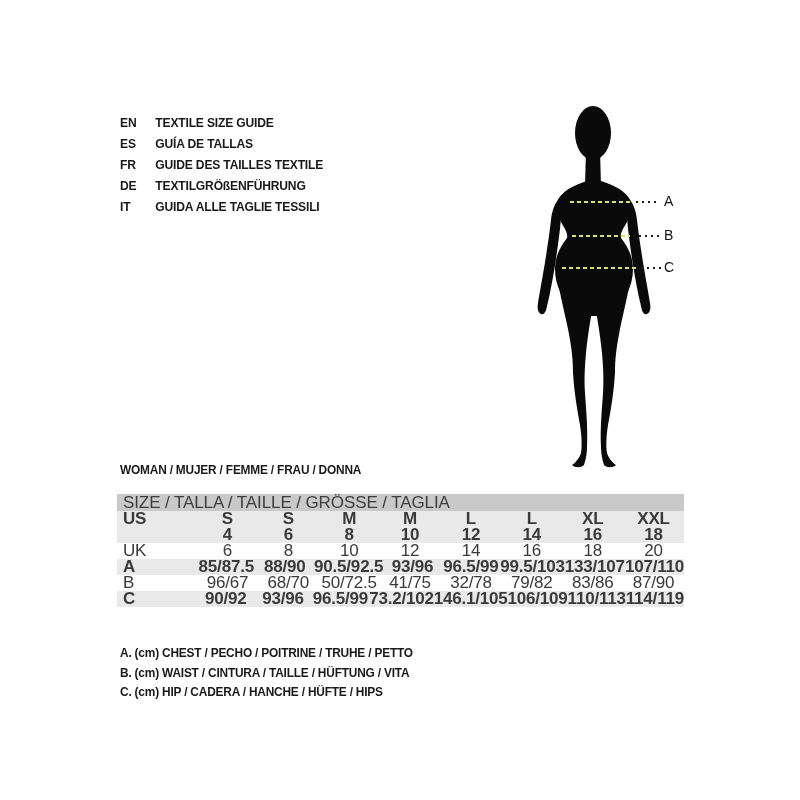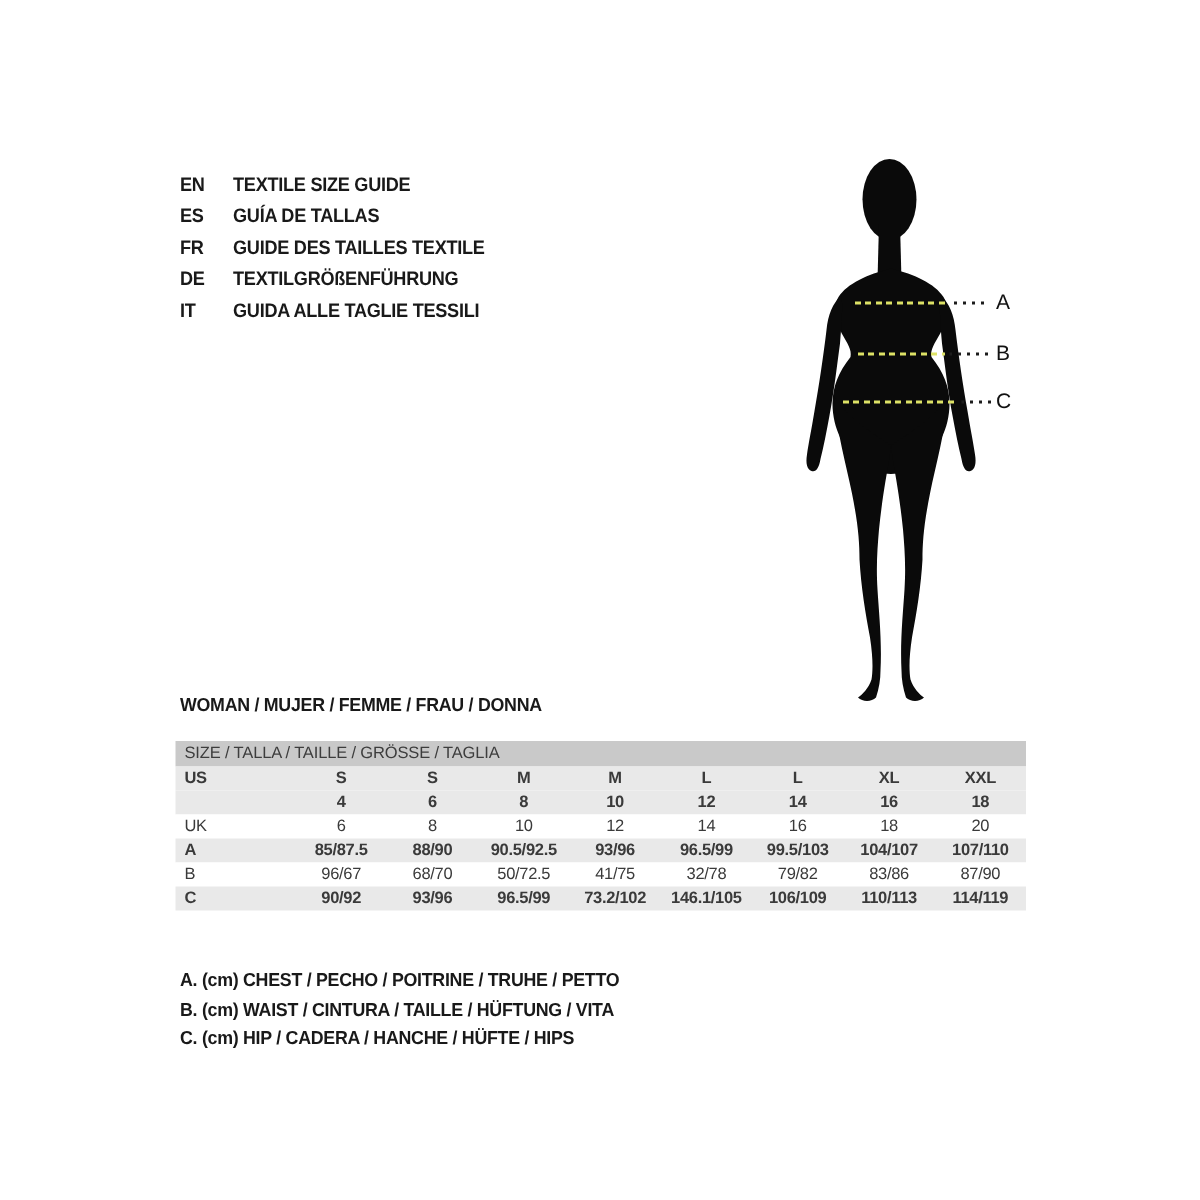--- a/index.html
+++ b/index.html
@@ -22,21 +22,21 @@
   .dash-line{height:2px;background:repeating-linear-gradient(to right,#dde266 0 4px,transparent 4px 7px);}
   .dot-line{height:2px;background:repeating-linear-gradient(to right,#1c1c1c 0 2px,transparent 2px 6px);}
   .marker-letter{font-size:14px;font-weight:400;color:#111;line-height:14px;}
 
   
   .section-title{left:120px;top:463px;font-size:12.5px;font-weight:700;letter-spacing:-.2px;transform:scaleX(.95);transform-origin:0 0;color:#191919;}
   .legend-block{left:120px;top:644px;transform:scaleX(.95);transform-origin:0 0;}
   .legend-line{font-size:12.5px;font-weight:700;letter-spacing:-.2px;line-height:19.5px;color:#191919;}
 
   
-  .size-table{left:117px;top:494px;width:567px;font-size:11px;color:#3a3a3a;}
+  .size-table{left:117px;top:494px;width:567px;font-size:17px;color:#3a3a3a;}
   .t-header{height:17px;line-height:17px;background:#c9c9c9;padding-left:6px;color:#3d3d3d;letter-spacing:-.1px;}
   .row{display:grid;grid-template-columns:80px repeat(8,1fr);height:16px;line-height:16px;background:#ffffff;}
   .row.shaded{background:#e9e9e9;font-weight:bold;}
   .cell{text-align:center;white-space:nowrap;letter-spacing:-.2px;}
   .cell.label{text-align:left;padding-left:6px;}
 </style>
 </head>
 <body>
 
 <div class="abs lang-block">
@@ -129,21 +129,21 @@
   </div>
 
   <div class="row shaded">
     <div class="cell label">A</div>
     <div class="cell">85/87.5</div>
     <div class="cell">88/90</div>
     <div class="cell">90.5/92.5</div>
     <div class="cell">93/96</div>
     <div class="cell">96.5/99</div>
     <div class="cell">99.5/103</div>
-    <div class="cell">104/107</div>
+    <div class="cell">133/107</div>
     <div class="cell">107/110</div>
   </div>
 
   <div class="row">
     <div class="cell label">B</div>
     <div class="cell">96/67</div>
     <div class="cell">68/70</div>
     <div class="cell">50/72.5</div>
     <div class="cell">41/75</div>
     <div class="cell">32/78</div>

